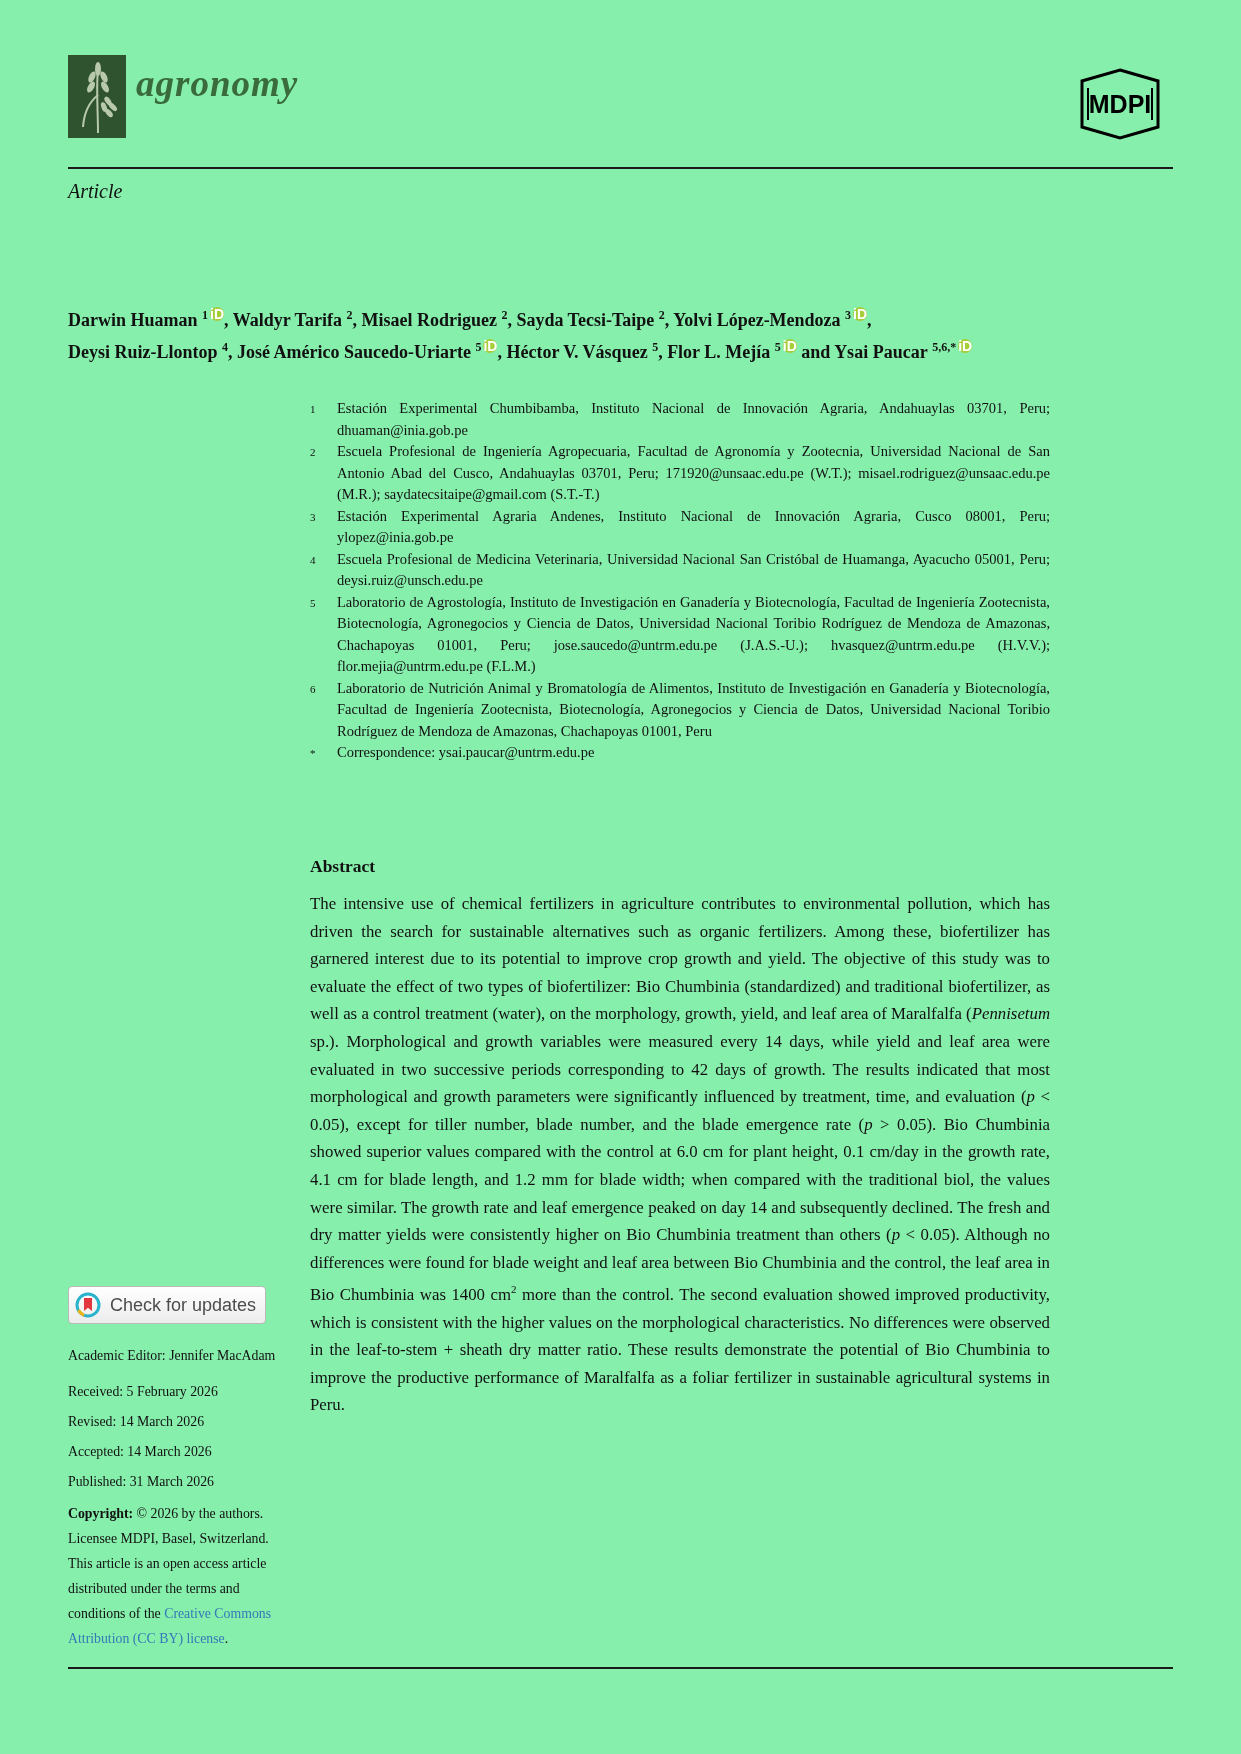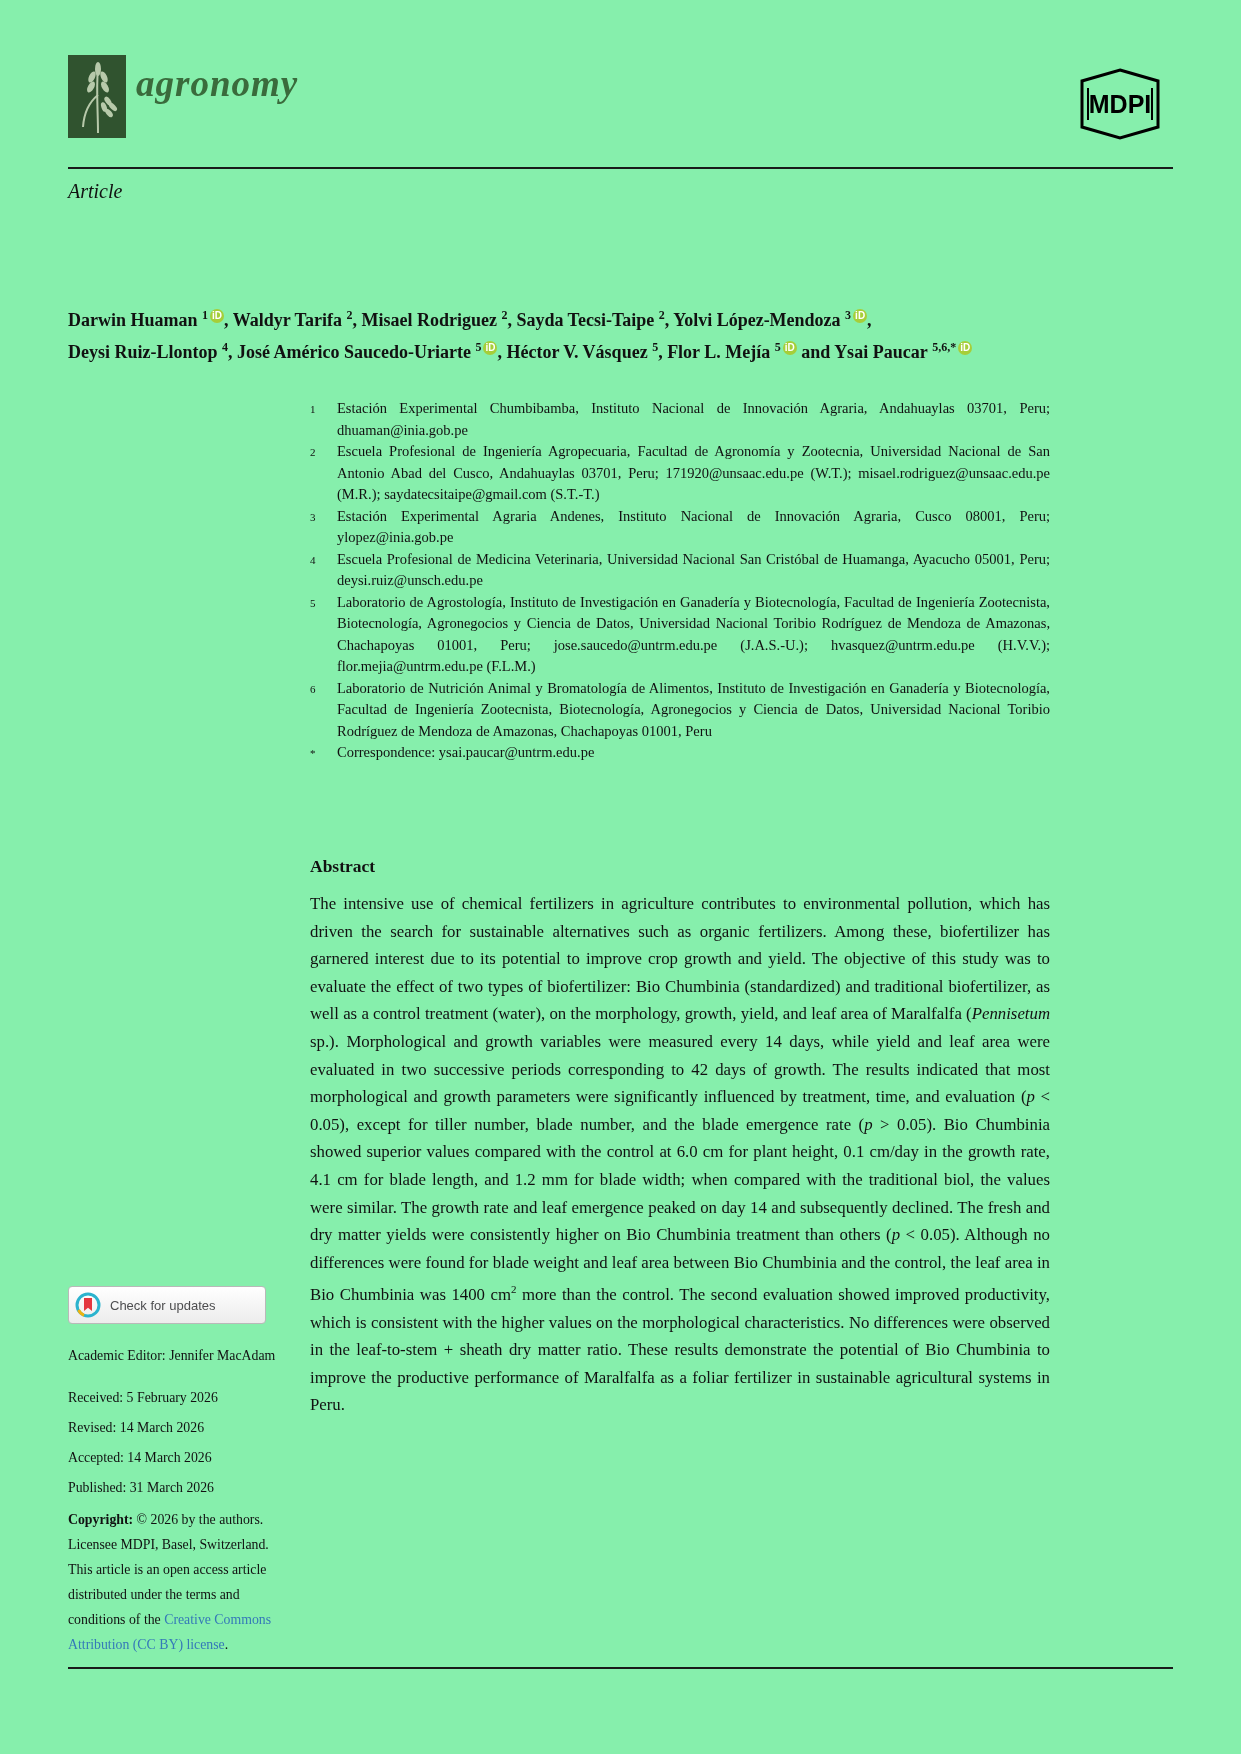--- a/index.html
+++ b/index.html
@@ -15,44 +15,44 @@
 
   
   .article-label{position:absolute;left:68px;top:180px;font-size:20px;font-style:italic;}
   .title{position:absolute;left:68px;top:208px;width:985px;font-size:31px;font-weight:bold;
          line-height:40px;letter-spacing:0.2px;}
   .title .it{font-style:italic;}
   .authors{position:absolute;left:68px;top:302px;width:1010px;font-size:18px;font-weight:bold;
            line-height:27px;}
   .authors sup{font-size:12px;}
   .orcid{display:inline-block;width:14px;height:14px;border-radius:50%;background:#a6ce39;color:#fff;
-         font-family:"Liberation Sans",sans-serif;font-size:10px;font-weight:bold;line-height:14px;
+         font-family:"Liberation Sans",sans-serif;font-size:14px;font-weight:bold;line-height:14px;
          text-align:center;vertical-align:super;margin-left:2px;}
 
   
   .affils{position:absolute;left:310px;top:398px;width:740px;font-size:14.5px;line-height:21.5px;}
   .aff-row{display:flex;}
   .aff-num{width:27px;flex:none;font-size:11px;padding-top:1px;}
   .aff-text{flex:1;text-align:justify;}
 
   
   .abstract-heading{position:absolute;left:310px;top:856px;font-size:17.5px;font-weight:bold;text-align:center;}
   .abstract-body{position:absolute;left:310px;top:890px;width:740px;font-size:16.8px;
                  line-height:27.6px;text-align:justify;}
   .abstract-body .it{font-style:italic;}
   .abstract-body sup{font-size:11px;}
 
   
   .sidebar{position:absolute;left:68px;top:1286px;width:214px;font-size:13.8px;}
   .check-badge{display:inline-flex;align-items:center;gap:9px;width:184px;height:34px;
                border:1px solid #b9b9b9;border-radius:4px;padding:1px 6px;
                background:linear-gradient(#ffffff,#ececec);cursor:pointer;}
-  .check-badge span.txt{font-family:"Liberation Sans",sans-serif;font-size:13px;color:#4d4d4f;}
+  .check-badge span.txt{font-family:"Liberation Sans",sans-serif;font-size:18px;color:#4d4d4f;}
   .editor{margin-top:22px;line-height:19px;}
-  .dates{margin-top:22px;}
+  .dates{margin-top:16px;}
   .dates p{margin:0 0 9px 0;line-height:21px;}
   .copyright{margin-top:6px;line-height:25px;text-align:left;}
   a.link{color:#3579b8;text-decoration:none;cursor:pointer;}
 
   
   .footer-rule{position:absolute;left:68px;top:1667px;width:1105px;height:2px;background:#1a1a1a;}
   .footer{position:absolute;left:68px;top:1682px;width:1105px;display:flex;
           justify-content:space-between;font-size:15.5px;}
   .footer .it{font-style:italic;}
 </style>

